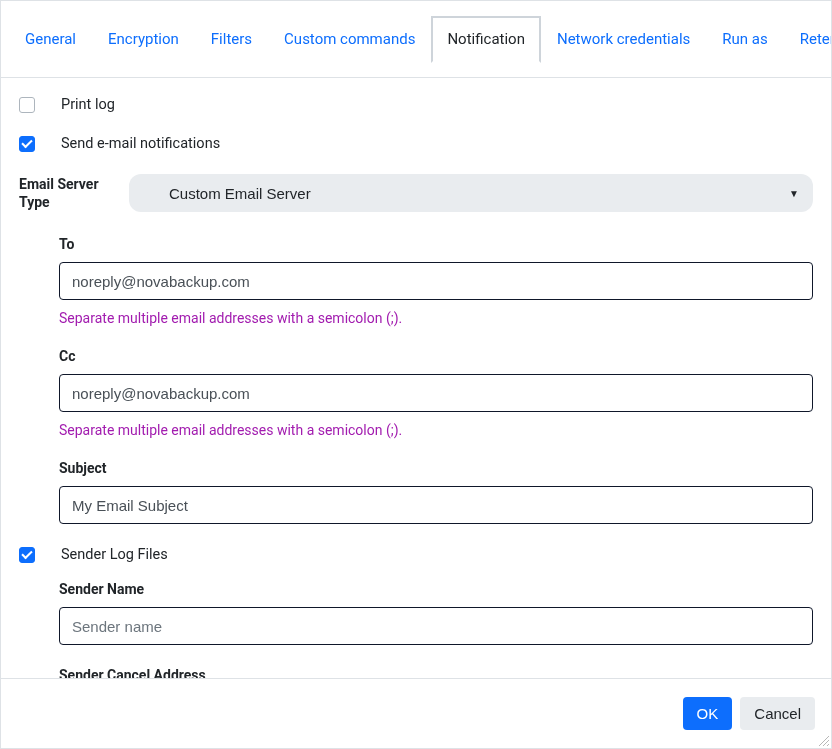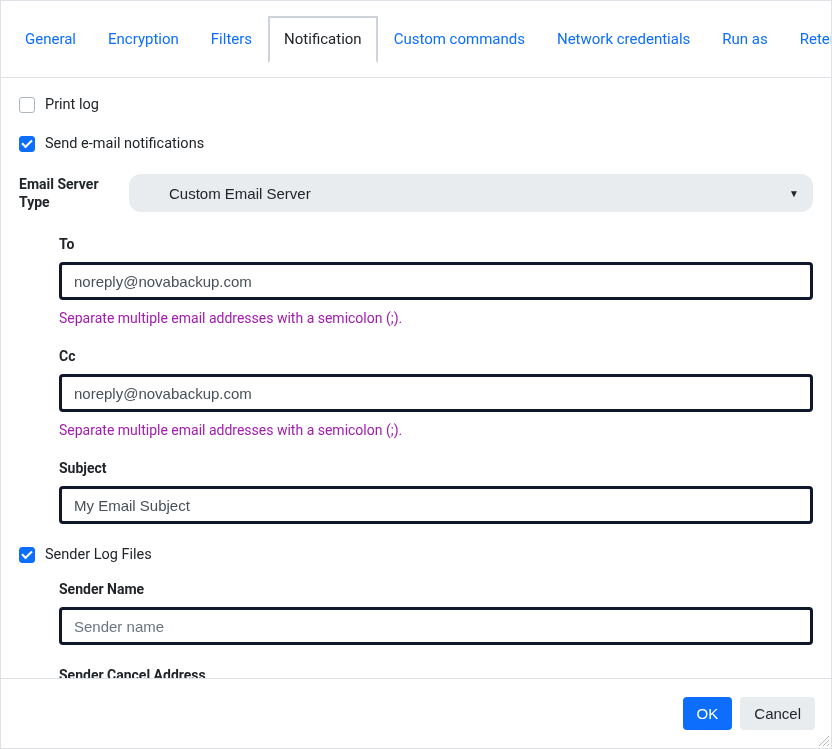--- a/index.html
+++ b/index.html
@@ -48,21 +48,21 @@
       background: #fff;
     }
     .content-wrapper::-webkit-scrollbar-thumb {
       background: #c1c1c1;
       border-radius: 6px;
       border: 3px solid #fff;
     }
     .checkbox-row {
       display: flex;
       align-items: center;
-      gap: 10px;
+      gap: 26px;
       margin-bottom: 22px;
     }
     .checkbox-row.tight { margin-bottom: 18px; }
     .checkbox {
       width: 16px;
       height: 16px;
       border: 1px solid #adb5bd;
       border-radius: 3px;
       display: inline-flex;
       align-items: center;
@@ -126,21 +126,21 @@
       font-size: 10px;
     }
     .field-label {
       font-weight: 700;
       font-size: 14px;
       display: block;
       margin-bottom: 10px;
     }
     .text-input {
       width: 100%;
-      border: 3px solid #0f172a;
+      border: 1px solid #0f172a;
       border-radius: 4px;
       height: 38px;
       padding: 0 12px;
       font-size: 15px;
       color: #495057;
     }
     .text-input::placeholder { color: #6c757d; }
     .hint {
       color: #a21caf;
       font-size: 14px;
@@ -181,22 +181,22 @@
       opacity: 0.6;
     }
   </style>
 </head>
 <body>
 
 <div class="tabs">
   <div class="tab">General</div>
   <div class="tab">Encryption</div>
   <div class="tab">Filters</div>
+  <div class="tab">Custom commands</div>
   <div class="tab active">Notification</div>
-  <div class="tab">Custom commands</div>
   <div class="tab">Network credentials</div>
   <div class="tab">Run as</div>
   <div class="tab">Retention</div>
 </div>
 
 <div class="content-wrapper">
 
   <div class="checkbox-row">
     <span class="checkbox"></span>
     <span class="chk-label">Print log</span>

